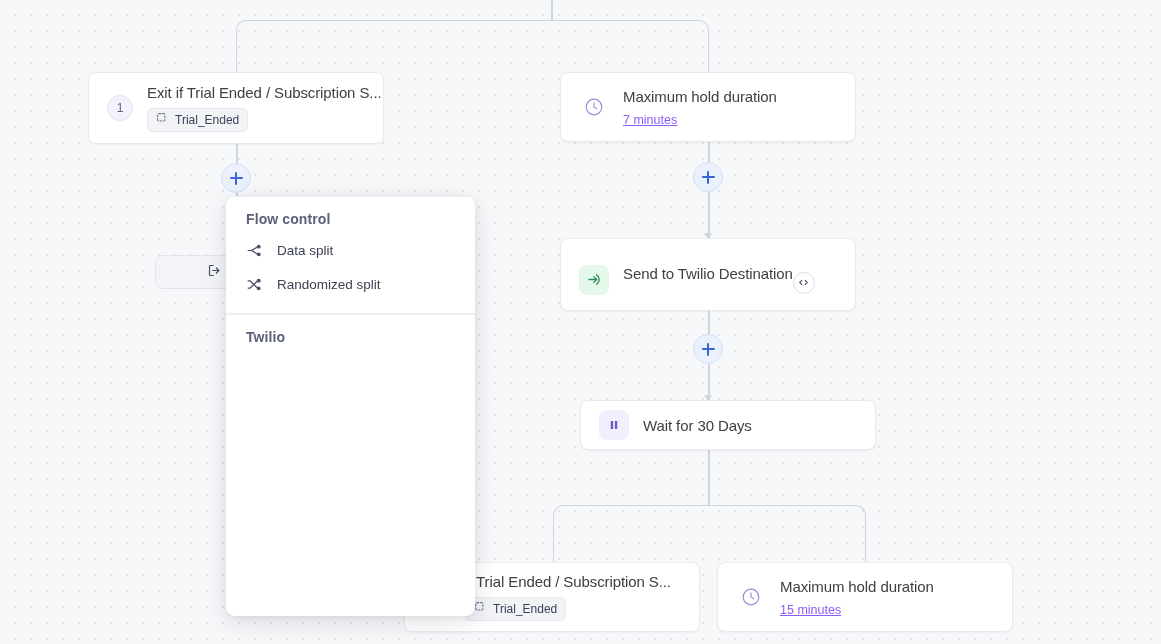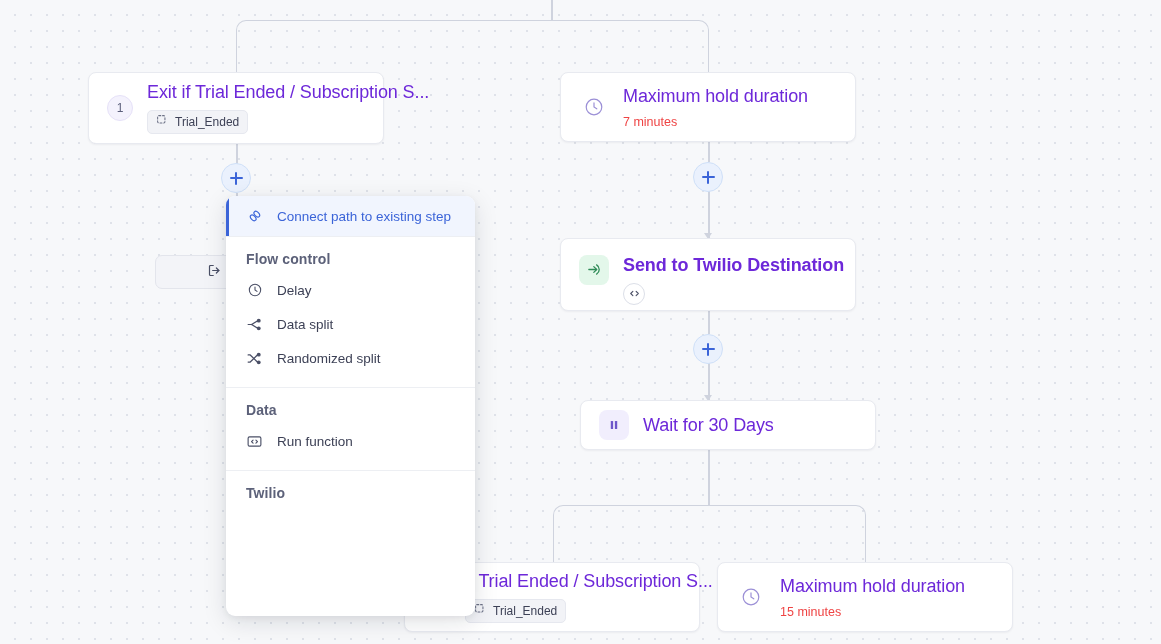--- a/index.html
+++ b/index.html
@@ -61,29 +61,30 @@
     flex-direction: column;
     justify-content: center;
     padding: 0 18px;
   }
   .node-row {
     display: flex;
     align-items: center;
     gap: 14px;
   }
   .node-title {
-    font-size: 18px;
-    color: #6d28d9;
+    font-size: 15px;
+    color: #404040;
     letter-spacing: -0.1px;
     white-space: nowrap;
   }
   .node-sub {
     font-size: 12.5px;
-    color: #ef4444;
+    color: #8b5cf6;
     margin-top: 8px;
+    text-decoration: underline;
   }
 
   
   .num-badge {
     width: 26px; height: 26px;
     border-radius: 50%;
     background: #f4f2fd;
     border: 1px solid #e6e1f8;
     color: #5b5f7b;
     font-size: 12px;
@@ -267,21 +268,21 @@
 
   <div class="node" style="left:560px; top:238px; width:296px; height:73px;">
     <div class="node-row" style="align-items:flex-start; padding-top:10px;">
       <div class="icon-sq green-fill">
         <svg width="17" height="17" viewBox="0 0 24 24" fill="none" stroke="#2e8b57" stroke-width="1.8" stroke-linecap="round" stroke-linejoin="round">
           <path d="M4 12h11"></path>
           <path d="M11 8l4 4-4 4"></path>
           <path d="M15 5.5a7.6 7.6 0 0 1 0 13"></path>
         </svg>
       </div>
-      <div style="display:flex; flex-direction:column;font-weight:bold;">
+      <div style="display:flex; flex-direction:row;">
         <div class="node-title">Send to Twilio Destination</div>
         <div class="code-badge">
           <svg width="13" height="13" viewBox="0 0 24 24" fill="none" stroke="#4a4f66" stroke-width="2" stroke-linecap="round" stroke-linejoin="round">
             <path d="M9 8l-4 4 4 4"></path>
             <path d="M15 8l4 4-4 4"></path>
           </svg>
         </div>
       </div>
     </div>
   </div>
@@ -339,44 +340,26 @@
     </span>
     <span>C</span>
   </div>
 
   <div class="plus-btn" style="left:221px; top:163px;"></div>
   <div class="plus-btn" style="left:693px; top:162px;"></div>
   <div class="plus-btn" style="left:693px; top:334px;"></div>
 
   <div class="menu" style="left:226px; top:196px; width:249px; height:420px;">
 
-    <div class="menu-item highlight">
-      <span class="mi-icon">
-        <svg width="16" height="16" viewBox="0 0 24 24" fill="none" stroke="#3b64d8" stroke-width="1.7" stroke-linecap="round">
-          <ellipse cx="9.3" cy="14.7" rx="3.2" ry="5.1" transform="rotate(-45 9.3 14.7)"></ellipse>
-          <ellipse cx="14.7" cy="9.3" rx="3.2" ry="5.1" transform="rotate(-45 14.7 9.3)"></ellipse>
-        </svg>
-      </span>
-      <span>Connect path to existing step</span>
-    </div>
 
     <div class="menu-sep"></div>
 
     <div class="menu-group menu-pad-b">
       <div class="menu-group-label">Flow control</div>
 
-      <div class="menu-item">
-        <span class="mi-icon">
-          <svg width="16" height="16" viewBox="0 0 24 24" fill="none" stroke="#4a4f66" stroke-width="1.6" stroke-linecap="round">
-            <circle cx="12" cy="12" r="8.5"></circle>
-            <path d="M12 7.6V12l3 2"></path>
-          </svg>
-        </span>
-        <span>Delay</span>
-      </div>
 
 
       <div class="menu-item">
         <span class="mi-icon">
           <svg width="17" height="17" viewBox="0 0 24 24" fill="none" stroke="#4a4f66" stroke-width="1.7" stroke-linecap="round" stroke-linejoin="round">
             <path d="M3 12h5"></path>
             <path d="M8 12l8-5"></path>
             <path d="M8 12l8 5"></path>
             <circle cx="18" cy="6.6" r="1.9" fill="#4a4f66"></circle>
             <circle cx="18" cy="17.4" r="1.9" fill="#4a4f66"></circle>
@@ -393,34 +376,20 @@
             <circle cx="18" cy="6.6" r="1.9" fill="#4a4f66"></circle>
             <circle cx="18" cy="17.4" r="1.9" fill="#4a4f66"></circle>
           </svg>
         </span>
         <span>Randomized split</span>
       </div>
     </div>
 
     <div class="menu-sep"></div>
 
-    <div class="menu-group menu-pad-b">
-      <div class="menu-group-label">Data</div>
-
-      <div class="menu-item">
-        <span class="mi-icon">
-          <svg width="17" height="17" viewBox="0 0 24 24" fill="none" stroke="#4a4f66" stroke-width="1.6" stroke-linecap="round" stroke-linejoin="round">
-            <rect x="3" y="5.5" width="18" height="13" rx="2"></rect>
-            <path d="M10 10l-2.2 2.2L10 14.4"></path>
-            <path d="M14 10l2.2 2.2L14 14.4"></path>
-          </svg>
-        </span>
-        <span>Run function</span>
-      </div>
-    </div>
 
     <div class="menu-sep"></div>
 
     <div class="menu-group menu-pad-b">
       <div class="menu-group-label">Twilio</div>
 
     </div>
   </div>
 
 </div>

